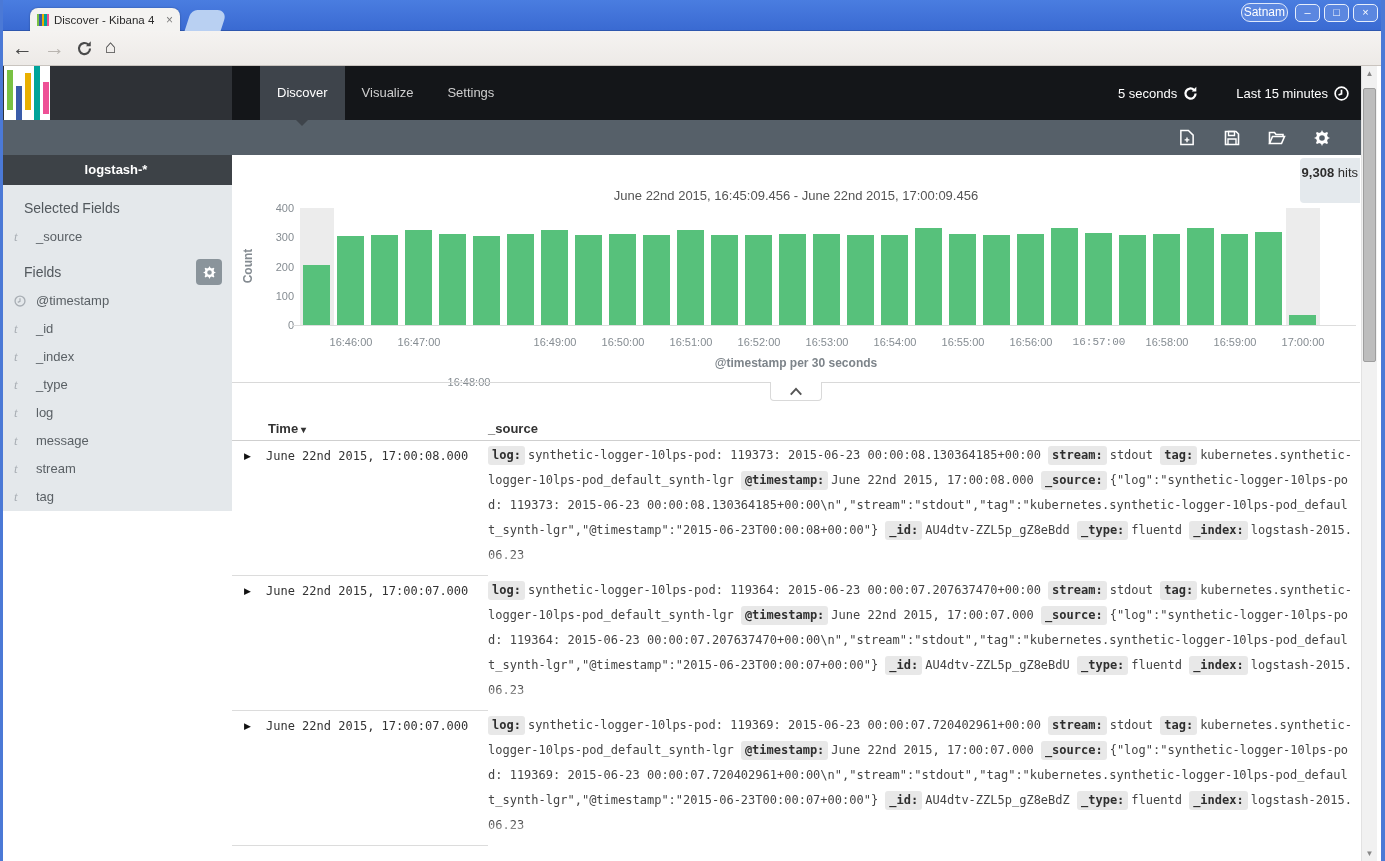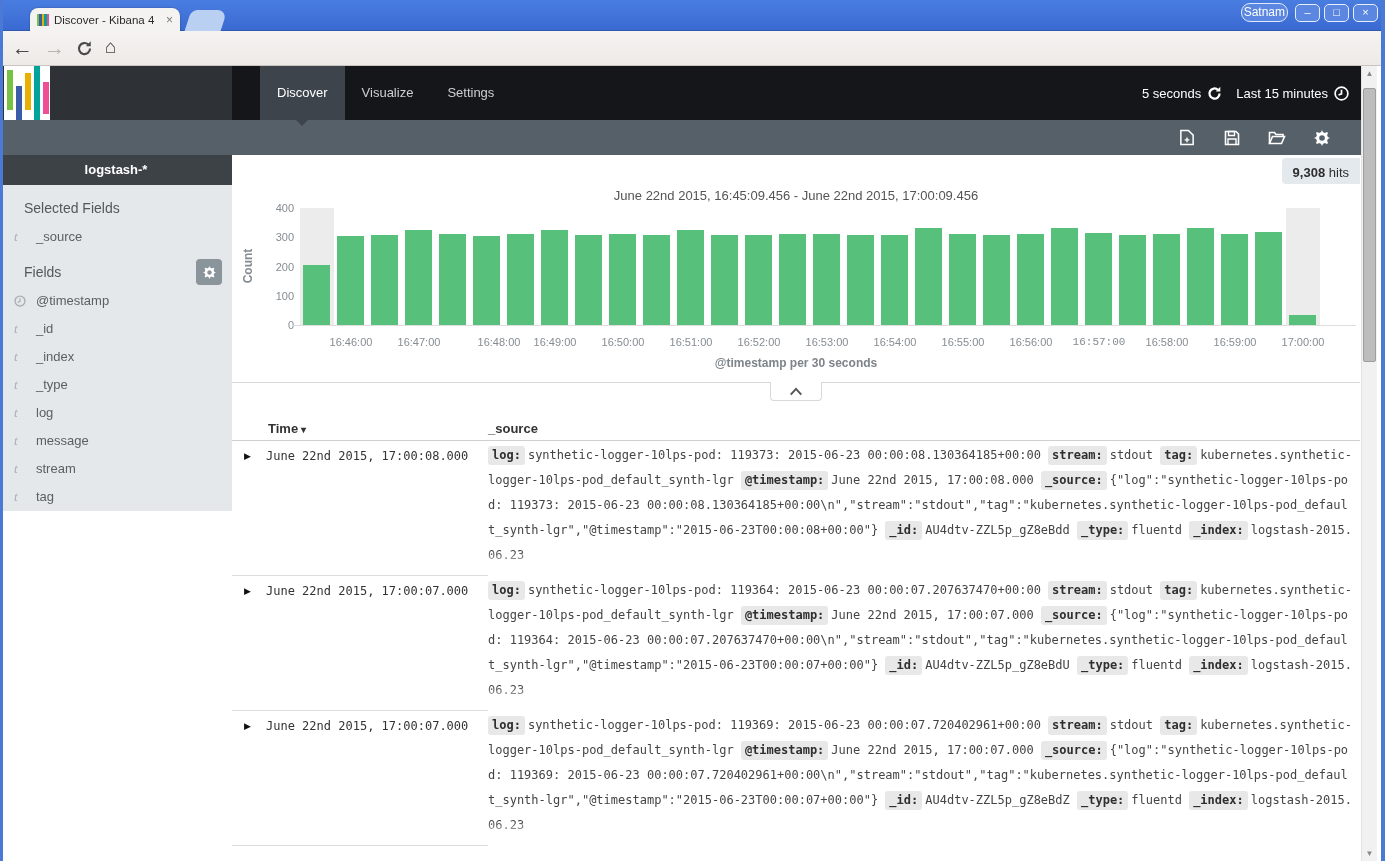--- a/index.html
+++ b/index.html
@@ -36,41 +36,41 @@
 
 .knav{position:absolute;left:0;top:66px;width:1361px;height:54px;background:#141619}
 .brand{position:absolute;left:0;top:0;width:232px;height:54px;background:#2e3136}
 .stripes{position:absolute;left:4px;top:0;width:46px;height:54px;background:#fff}
 .stripes i{position:absolute;width:6px}
 .logotype{position:absolute;left:54px;top:0;font-size:45px;font-weight:bold;color:#fff;letter-spacing:-3px;line-height:53px}
 .nav-tabs{position:absolute;left:260px;top:0;height:54px;display:flex}
 .nav-item{padding:0 17px;line-height:54px;font-size:13px;color:#cfcfcf;position:relative}
 .nav-item.active{background:#3e444b;color:#fff}
 .nav-item.active::after{content:"";position:absolute;left:50%;bottom:-6px;margin-left:-6px;border:6px solid transparent;border-top-color:#3e444b;border-bottom:none;z-index:6}
-.timepicker{position:absolute;right:12px;top:0;height:54px;display:flex;align-items:center;gap:14px;color:#fff;font-size:13px}
+.timepicker{position:absolute;right:12px;top:0;height:54px;display:flex;align-items:center;gap:38px;color:#fff;font-size:13px}
 .tp-item{display:flex;align-items:center;gap:6px}
 
 .searchbar{position:absolute;left:0;top:120px;width:1361px;height:35px;background:#566069}
 .search-wrap{position:absolute;left:8px;top:5px;width:1152px;height:26px;background:#fff;border-radius:4px;display:flex}
 .search-input{flex:1;border:none;outline:none;font-size:13px;padding:0 10px;border-radius:4px 0 0 4px;color:#333}
 .search-input::placeholder{color:#b9b9b9}
 .search-btn{width:44px;border-left:1px solid #ddd;display:flex;align-items:center;justify-content:center;border-radius:0 4px 4px 0;background:#fdfdfd}
 .sb-icons{position:absolute;left:1178px;top:0;height:35px;display:flex;align-items:center;gap:27px}
 .sb-ic{width:18px;height:18px;display:flex;align-items:center;justify-content:center}
 
 .sb-header{position:absolute;left:0;top:155px;width:232px;height:30px;background:#3d4247;color:#fff;font-weight:bold;font-size:13px;text-align:center;line-height:30px}
 .sb-list{position:absolute;left:0;top:185px;width:232px;height:326px;background:#e4e8eb;padding-top:8px;position:absolute}
 .sb-heading{height:30px;line-height:30px;padding-left:24px;font-size:14px;color:#52585d}
 .field-item{height:28px;line-height:28px;padding-left:14px;font-size:13px;color:#5a6065;display:flex;align-items:center}
 .field-type{width:16px;margin-right:6px;color:#a8aeb4;font-style:italic;font-family:"Liberation Serif",serif;font-size:13px}
 .fields-head-row{position:relative;margin-top:6px}
 .sb-gear{position:absolute;right:10px;top:2px;width:26px;height:26px;background:#8a949b;border-radius:4px;display:flex;align-items:center;justify-content:center}
 
 .content{position:absolute;left:232px;top:155px;width:1128px;height:706px;background:#fff}
-.hits-box{position:absolute;top:3px;right:0;height:26px;line-height:29px;padding:0 11px;background:#e4e9ed;border-radius:4px 0 0 4px;font-size:13px;color:#2d2d2d}
+.hits-box{position:absolute;top:3px;right:0;height:45px;line-height:29px;padding:0 2px;background:#e4e9ed;border-radius:4px 0 0 4px;font-size:13px;color:#2d2d2d}
 .hits-num{font-weight:bold}
 .chart-title{position:absolute;top:33px;left:0;width:100%;text-align:center;font-size:13px;color:#545454}
 .ylabel{position:absolute;left:-34px;top:104px;width:100px;text-align:center;transform:rotate(-90deg);font-size:12px;font-weight:bold;color:#848b91}
 .ytick{position:absolute;left:30px;width:32px;text-align:right;font-size:11px;color:#858c92}
 .axis-line{position:absolute;left:60px;top:170px;width:1064px;height:1px;background:#ddd}
 .plot{position:absolute;left:68px;top:53px;width:1020px;height:117px}
 .bar-slot{position:absolute;top:0;bottom:0;width:34px}
 .bar-slot.partial{background:#ececec}
 .bar{position:absolute;left:3px;bottom:0;width:27px;background:#57c17b}
 .xtick{position:absolute;top:181px;width:68px;text-align:center;font-size:11px;color:#858c92}
@@ -369,21 +369,21 @@
           <div class="bar" style="height: 93px; background: rgb(87, 193, 123);"></div>
         </div>
         <div class="bar-slot partial" style="left: 986px;">
           <div class="bar" style="height: 10px; background: rgb(87, 193, 123);"></div>
         </div>
       </div>
     <div class="axis-line"></div>
     <div id="xticks">
         <div class="xtick" style="left: 85px;">16:46:00</div>
         <div class="xtick" style="left: 153px;">16:47:00</div>
-        <div class="xtick" style="left: 233px;">16:48:00</div>
+        <div class="xtick" style="left: 203px; margin-top: 40px;">16:48:00</div>
         <div class="xtick" style="left: 289px;">16:49:00</div>
         <div class="xtick" style="left: 357px;">16:50:00</div>
         <div class="xtick" style="left: 425px;">16:51:00</div>
         <div class="xtick" style="left: 493px;">16:52:00</div>
         <div class="xtick" style="left: 561px;">16:53:00</div>
         <div class="xtick" style="left: 629px;">16:54:00</div>
         <div class="xtick" style="left: 697px;">16:55:00</div>
         <div class="xtick" style="left: 765px;">16:56:00</div>
         <div class="xtick" style="left: 833px; font-family: Liberation Mono, monospace;">16:57:00</div>
         <div class="xtick" style="left: 901px;">16:58:00</div>

